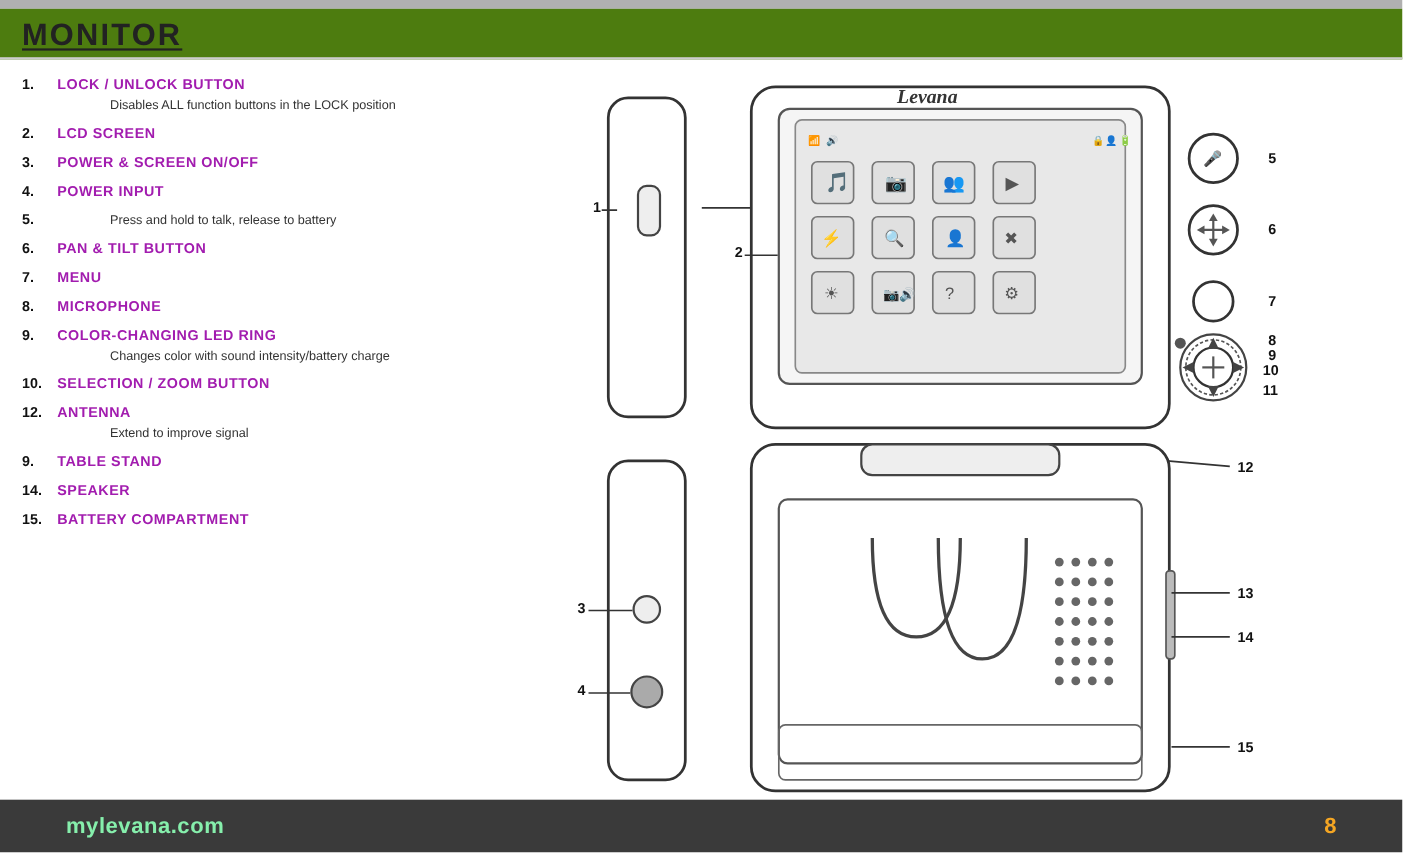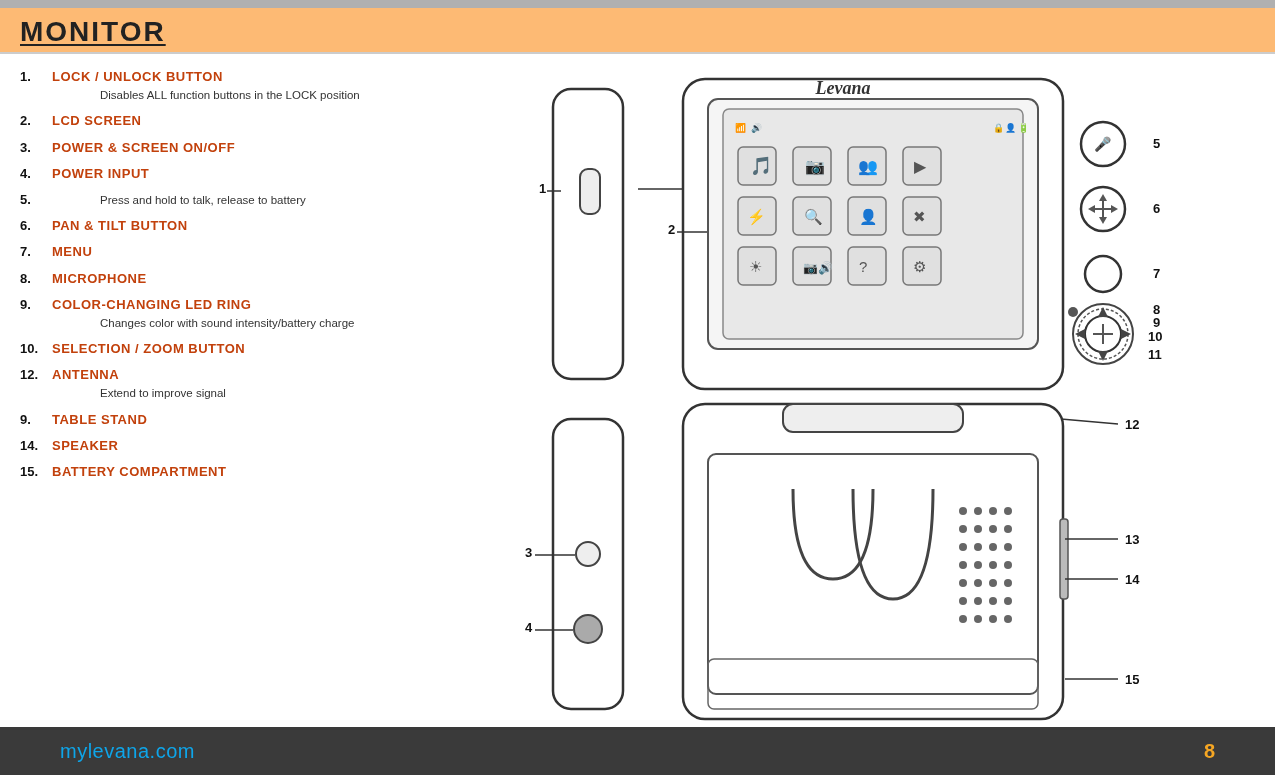--- a/index.html
+++ b/index.html
@@ -14,21 +14,21 @@
 
     
     .top-bar {
       background: #b0b0b0;
       height: 8px;
       width: 100%;
     }
 
     
     .header {
-      background: #fdba74;
+      background: #4d7c0f;
       padding: 8px 20px 4px 20px;
       border-bottom: 2px solid #cccccc;
     }
     .header h1 {
       font-size: 28px;
       font-weight: 900;
       color: #222222;
       letter-spacing: 2px;
       text-decoration: underline;
       text-underline-offset: 3px;
@@ -67,21 +67,21 @@
       color: #111;
     }
     .list-content {
       flex: 1;
     }
     .list-title {
       font-weight: 900;
       font-size: 13px;
       text-transform: uppercase;
       letter-spacing: 0.5px;
-      color: #c2410c;
+      color: #a21caf;
       display: block;
     }
     .list-desc {
       font-size: 11.5px;
       color: #333;
       font-weight: 400;
       padding-left: 48px;
     }
 
     
@@ -109,23 +109,23 @@
       left: 0;
       right: 0;
       height: 48px;
       background: #3a3a3a;
       display: flex;
       align-items: center;
       justify-content: space-between;
       padding: 0 60px;
     }
     .footer-website {
-      color: #0ea5e9;
+      color: #86efac;
       font-size: 20px;
-      font-weight: 400;
+      font-weight: 700;
       letter-spacing: 0.5px;
     }
     .footer-page {
       color: #f5a623;
       font-size: 20px;
       font-weight: 700;
     }
   </style>
 </head>
 <body>

